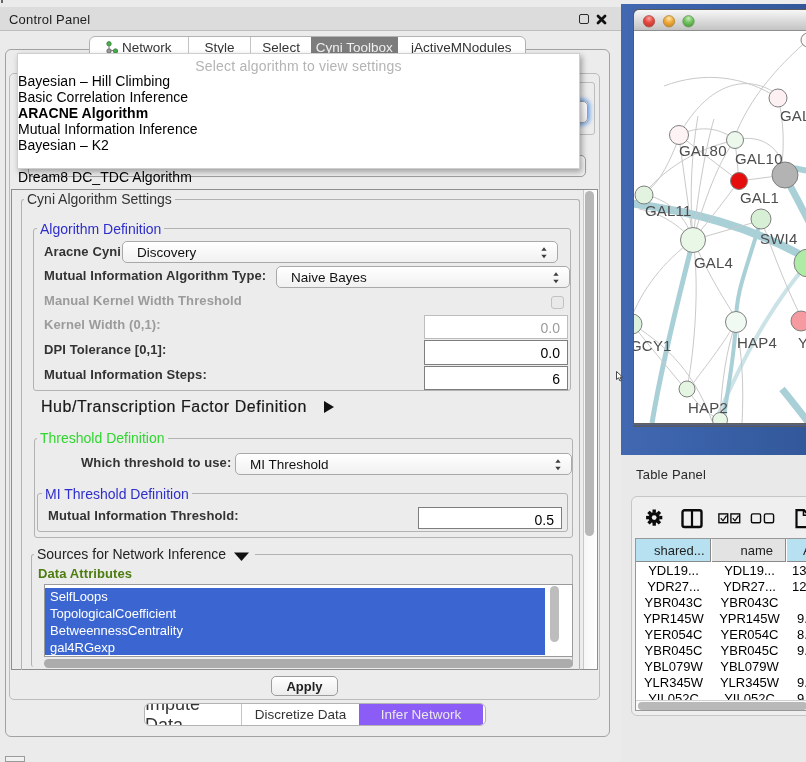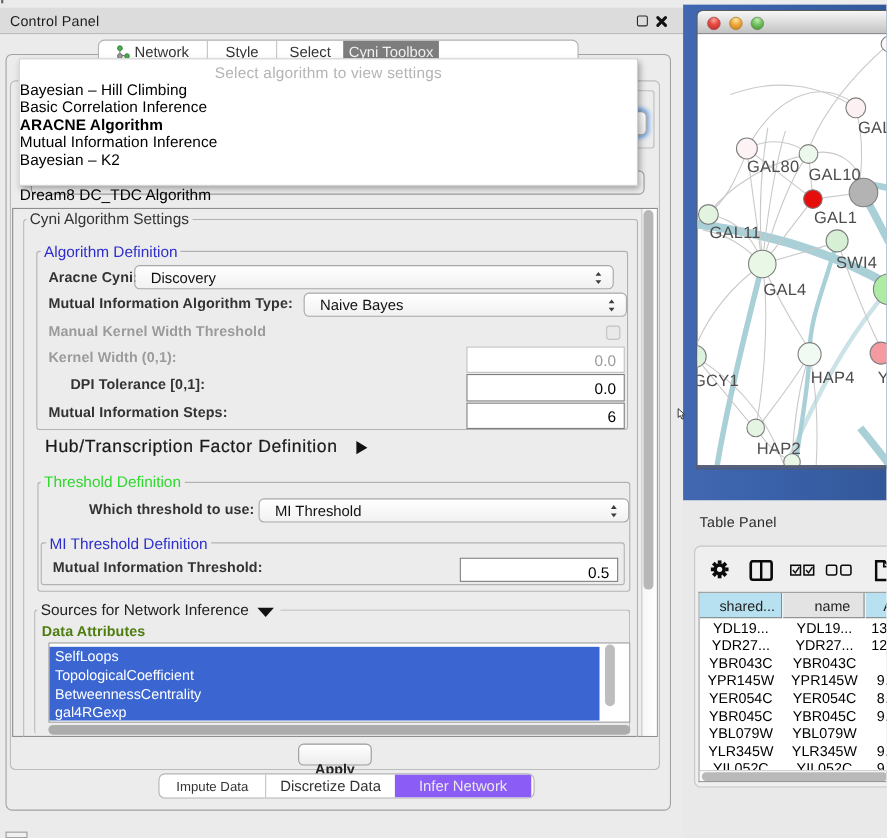--- a/index.html
+++ b/index.html
@@ -65,21 +65,21 @@
       <path d="M4.5 14.5 L7.5 10.5 L1.5 10.5 Z" fill="#3c3c3c"></path>
     </svg>
 </div>
 
 <div class="lbl" style="left:44px;top:293px;color:#9b9b9b;">Manual Kernel Width Threshold</div>
 <div class="abs" style="left:551px;top:296px;width:13px;height:13px;background:#e9e9e9;border:1px solid #c2c2c2;border-radius:3px;"></div>
 
 <div class="lbl" style="left:44px;top:317px;color:#9b9b9b;">Kernel Width (0,1):</div>
 <div class="tfield" style="left:424px;top:315px;width:144px;height:24px;border-color:#bdbdbd;color:#9b9b9b;">0.0</div>
 
-<div class="lbl" style="left:44px;top:342px;margin-left:20px;">DPI Tolerance [0,1]:</div>
+<div class="lbl" style="left:44px;top:342px;">DPI Tolerance [0,1]:</div>
 <div class="tfield" style="left:424px;top:340px;width:144px;height:25px;">0.0</div>
 
 <div class="lbl" style="left:44px;top:367px;">Mutual Information Steps:</div>
 <div class="tfield" style="left:424px;top:366px;width:144px;height:24px;">6</div>
 
 <div class="abs" style="left:41px;top:398px;font-size:16px;font-weight:normal;color:#1a1a1a;letter-spacing:0.55px;-webkit-text-stroke:0.2px #1a1a1a;">Hub/Transcription Factor Definition</div>
 <svg class="abs" style="left:322px;top:400px;" width="13" height="14" viewBox="0 0 13 14">
     <path d="M2 1 L12 7 L2 13 Z" fill="#111"></path>
   </svg>
 
@@ -109,38 +109,39 @@
 
 <div class="lbl" style="left:38px;top:565.5px;color:#4d7c0f;">Data Attributes</div>
 
 <div class="abs" style="left:44px;top:584px;width:529px;height:73px;background:#fff;border:1px solid #9a9a9a;"></div>
 <div class="abs" style="left:45px;top:588px;width:500px;height:67px;background:#3b66d2;"></div>
 <div class="abs" style="left:50px;top:587.5px;font-size:13px;color:#fff;line-height:17.2px;">SelfLoops<br>TopologicalCoefficient<br>BetweennessCentrality<br>gal4RGexp</div>
 <div class="abs" style="left:550px;top:586px;width:9px;height:56px;background:#bdbdbd;border-radius:5px;"></div>
 
 <div class="abs" style="left:44px;top:659px;width:529px;height:9px;background:#acacac;border-radius:5px;"></div>
 
-<div class="abs" style="left:271px;top:676px;width:67px;height:20px;background:linear-gradient(#ffffff,#ececec);border:1px solid #9c9c9c;border-radius:5px;text-align:center;font-size:13px;font-weight:bold;color:#222;padding-top:15px;">Apply</div>
+<div class="abs" style="left:271px;top:676px;width:67px;height:20px;background:linear-gradient(#ffffff,#ececec);border:1px solid #9c9c9c;border-radius:5px;text-align:center;font-size:13px;font-weight:bold;color:#222;padding-top:2px;">Apply</div>
 
 <div class="abs" style="left:89px;top:36px;width:437px;height:23px;background:#fff;border:1px solid #b3b3b3;border-radius:6px;overflow:hidden;display:flex;">
  <div style="width:99px;height:100%;font-size:13.5px;color:#333;display:flex;align-items:center;justify-content:center;border-right:1px solid #c4c4c4;">
   <svg width="12" height="13" viewBox="0 0 12 13" style="margin-right:4px;">
         <circle cx="3" cy="2.8" r="2.2" fill="#4caf50" stroke="#2e7d32" stroke-width="0.8"></circle>
         <circle cx="3" cy="10" r="2.2" fill="#9e9e9e" stroke="#616161" stroke-width="0.8"></circle>
         <circle cx="9.5" cy="10" r="2.2" fill="#4caf50" stroke="#2e7d32" stroke-width="0.8"></circle>
         <path d="M3 5 L3 8 M4.8 9.2 L7.8 9.8" stroke="#777" stroke-width="1"></path>
       </svg>
   Network</div>
  <div style="width:63px;height:100%;font-size:13.5px;color:#333;display:flex;align-items:center;justify-content:center;border-right:1px solid #c4c4c4;">Style</div>
  <div style="width:60px;height:100%;font-size:13.5px;color:#333;display:flex;align-items:center;justify-content:center;">Select</div>
  <div style="width:87px;height:100%;font-size:13.5px;color:#f0f0f0;display:flex;align-items:center;justify-content:center;background:#7d7d7d;">Cyni Toolbox</div>
+ <div style="width:128px;height:100%;font-size:13.5px;color:#333;display:flex;align-items:center;justify-content:center;">jActiveMNodules</div>
 </div>
 
 <div class="abs" style="left:144px;top:703px;width:342px;height:23px;background:#fff;border:1px solid #b3b3b3;border-radius:6px;overflow:hidden;display:flex;">
- <div style="width:97px;height:100%;font-size:12px;color:#333;display:flex;align-items:center;justify-content:center;border-right:1px solid #c4c4c4;">Impute Data</div>
+ <div style="width:97px;height:100%;font-size:18px;color:#333;display:flex;align-items:center;justify-content:center;border-right:1px solid #c4c4c4;">Impute Data</div>
  <div style="width:117px;height:100%;font-size:13.5px;color:#333;display:flex;align-items:center;justify-content:center;">Discretize Data</div>
  <div style="width:124px;height:100%;font-size:13.5px;color:#e9e9e9;display:flex;align-items:center;justify-content:center;background:#8b5cf6;">Infer Network</div>
 </div>
 
 <div class="abs" style="left:5px;top:756px;width:20px;height:6px;background:#f0f0f0;border:1.5px solid #9a9a9a;"></div>
 
 <div class="abs" style="left:17px;top:53px;width:563px;height:116px;background:#fff;border:1px solid #cfcfcf;box-shadow:2px 3px 6px rgba(0,0,0,0.35);"></div>
 <div class="abs" style="left:17px;top:58px;width:563px;text-align:center;font-size:14px;color:#b4b4b4;letter-spacing:0.2px;">Select algorithm to view settings</div>
 <div class="item" style="left:18px;top:73px;">Bayesian – Hill Climbing</div>
 <div class="item" style="left:18px;top:89px;">Basic Correlation Inference</div>

